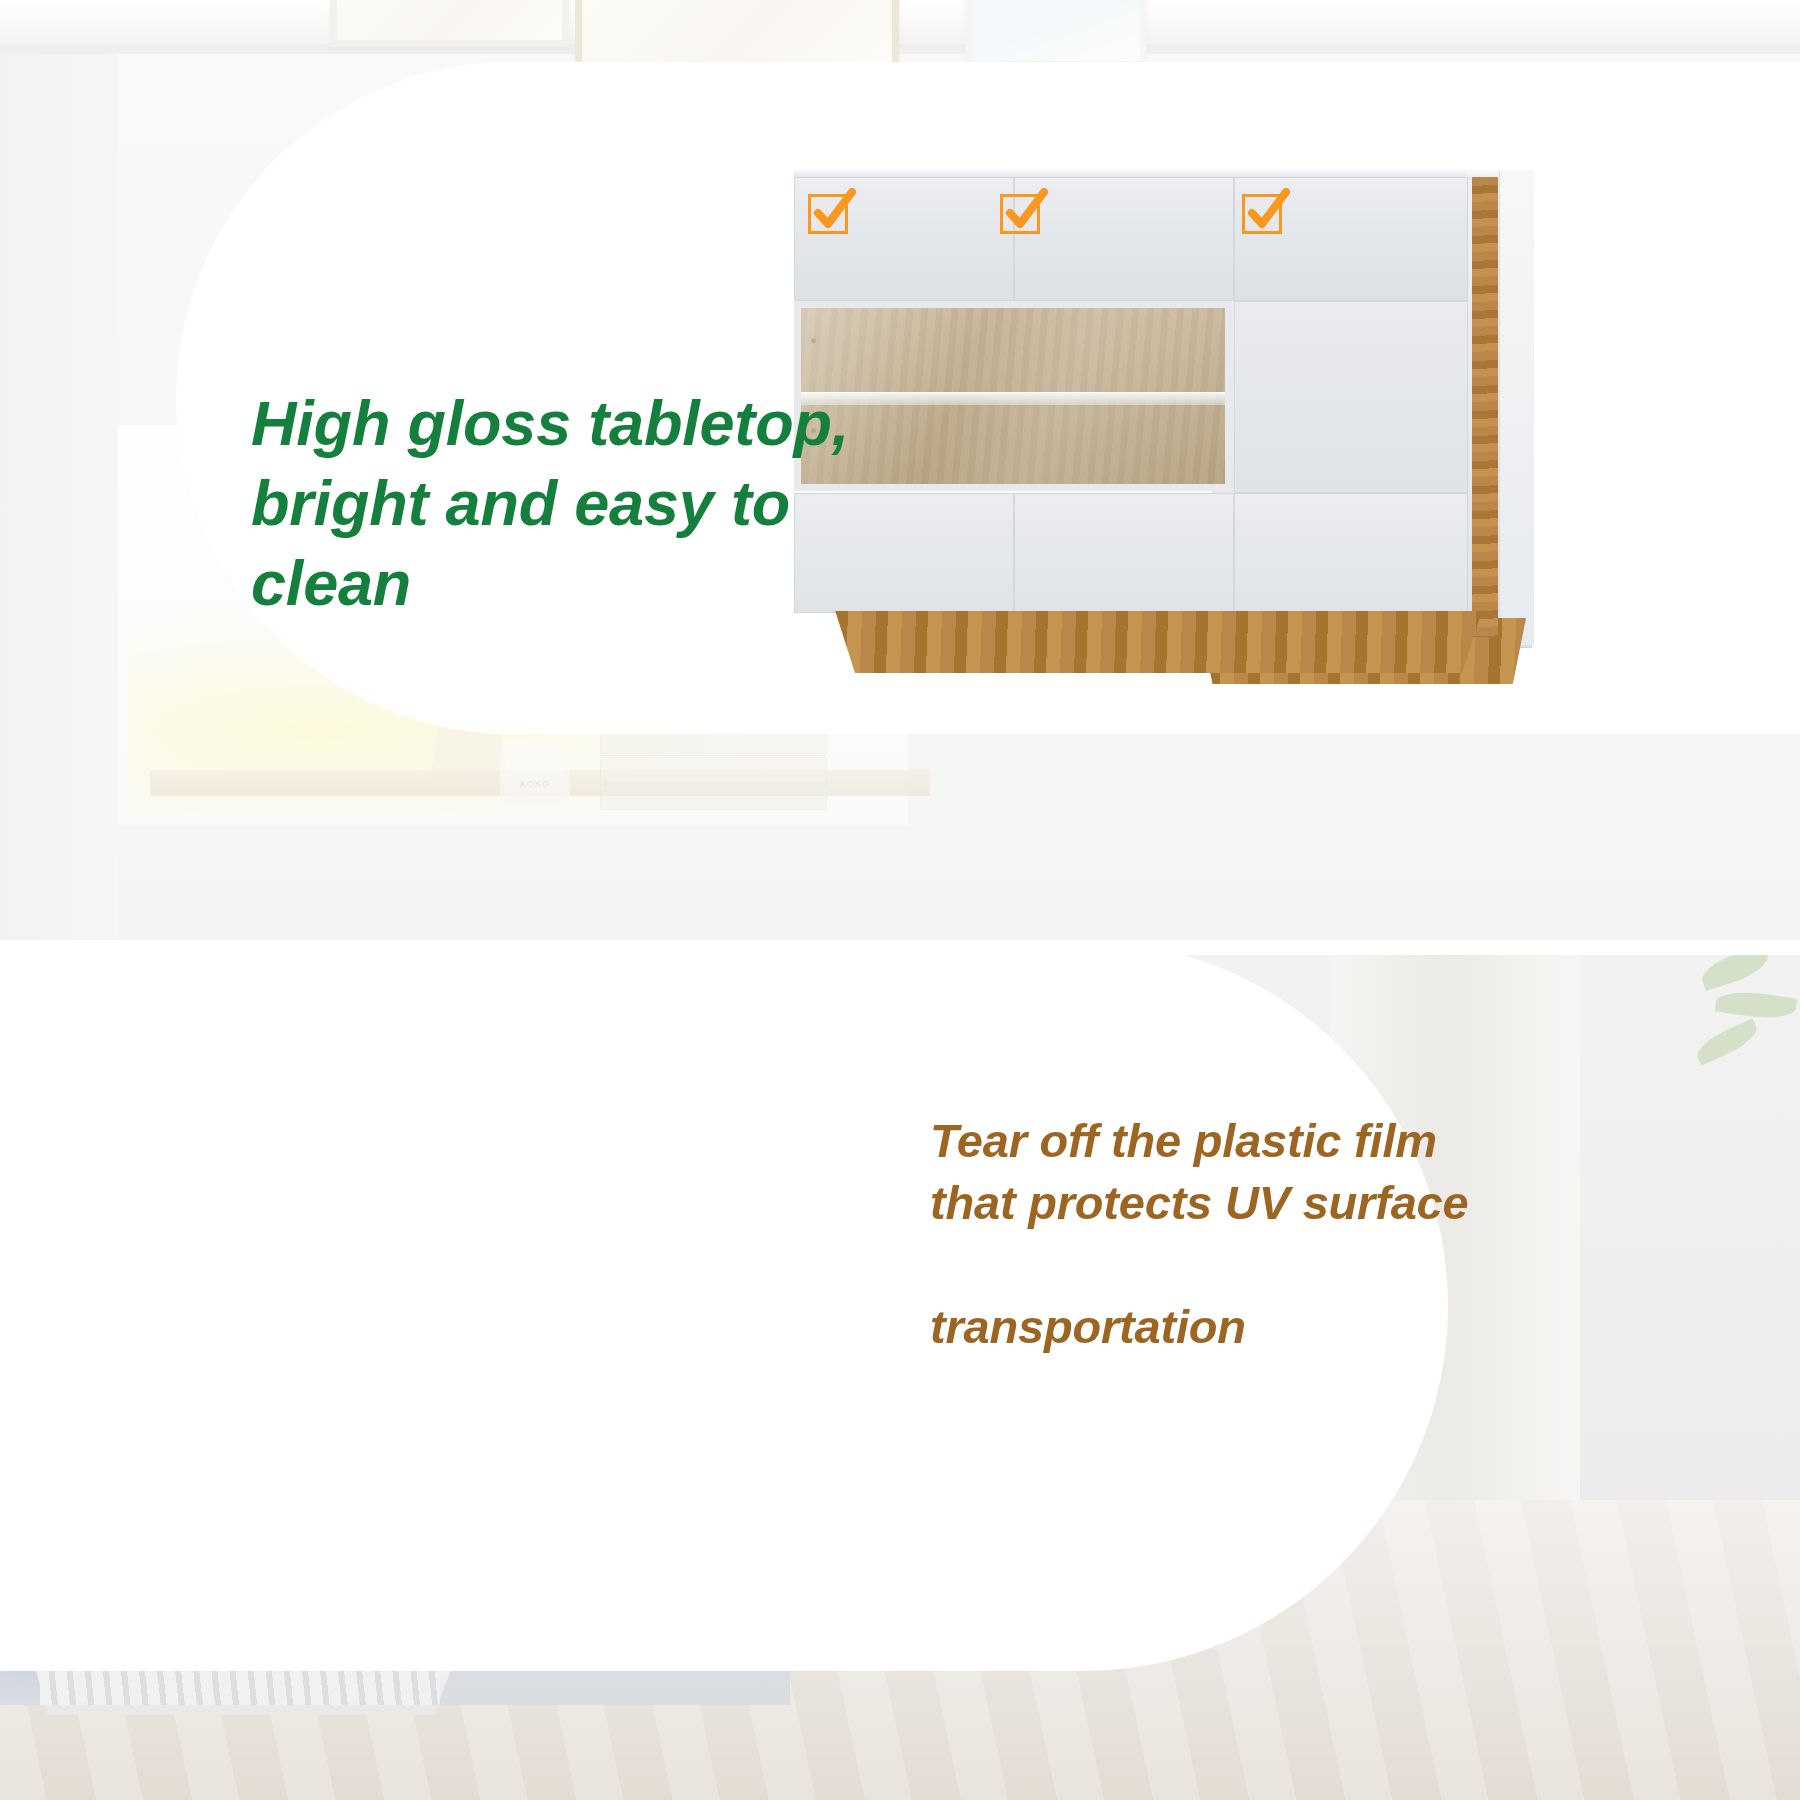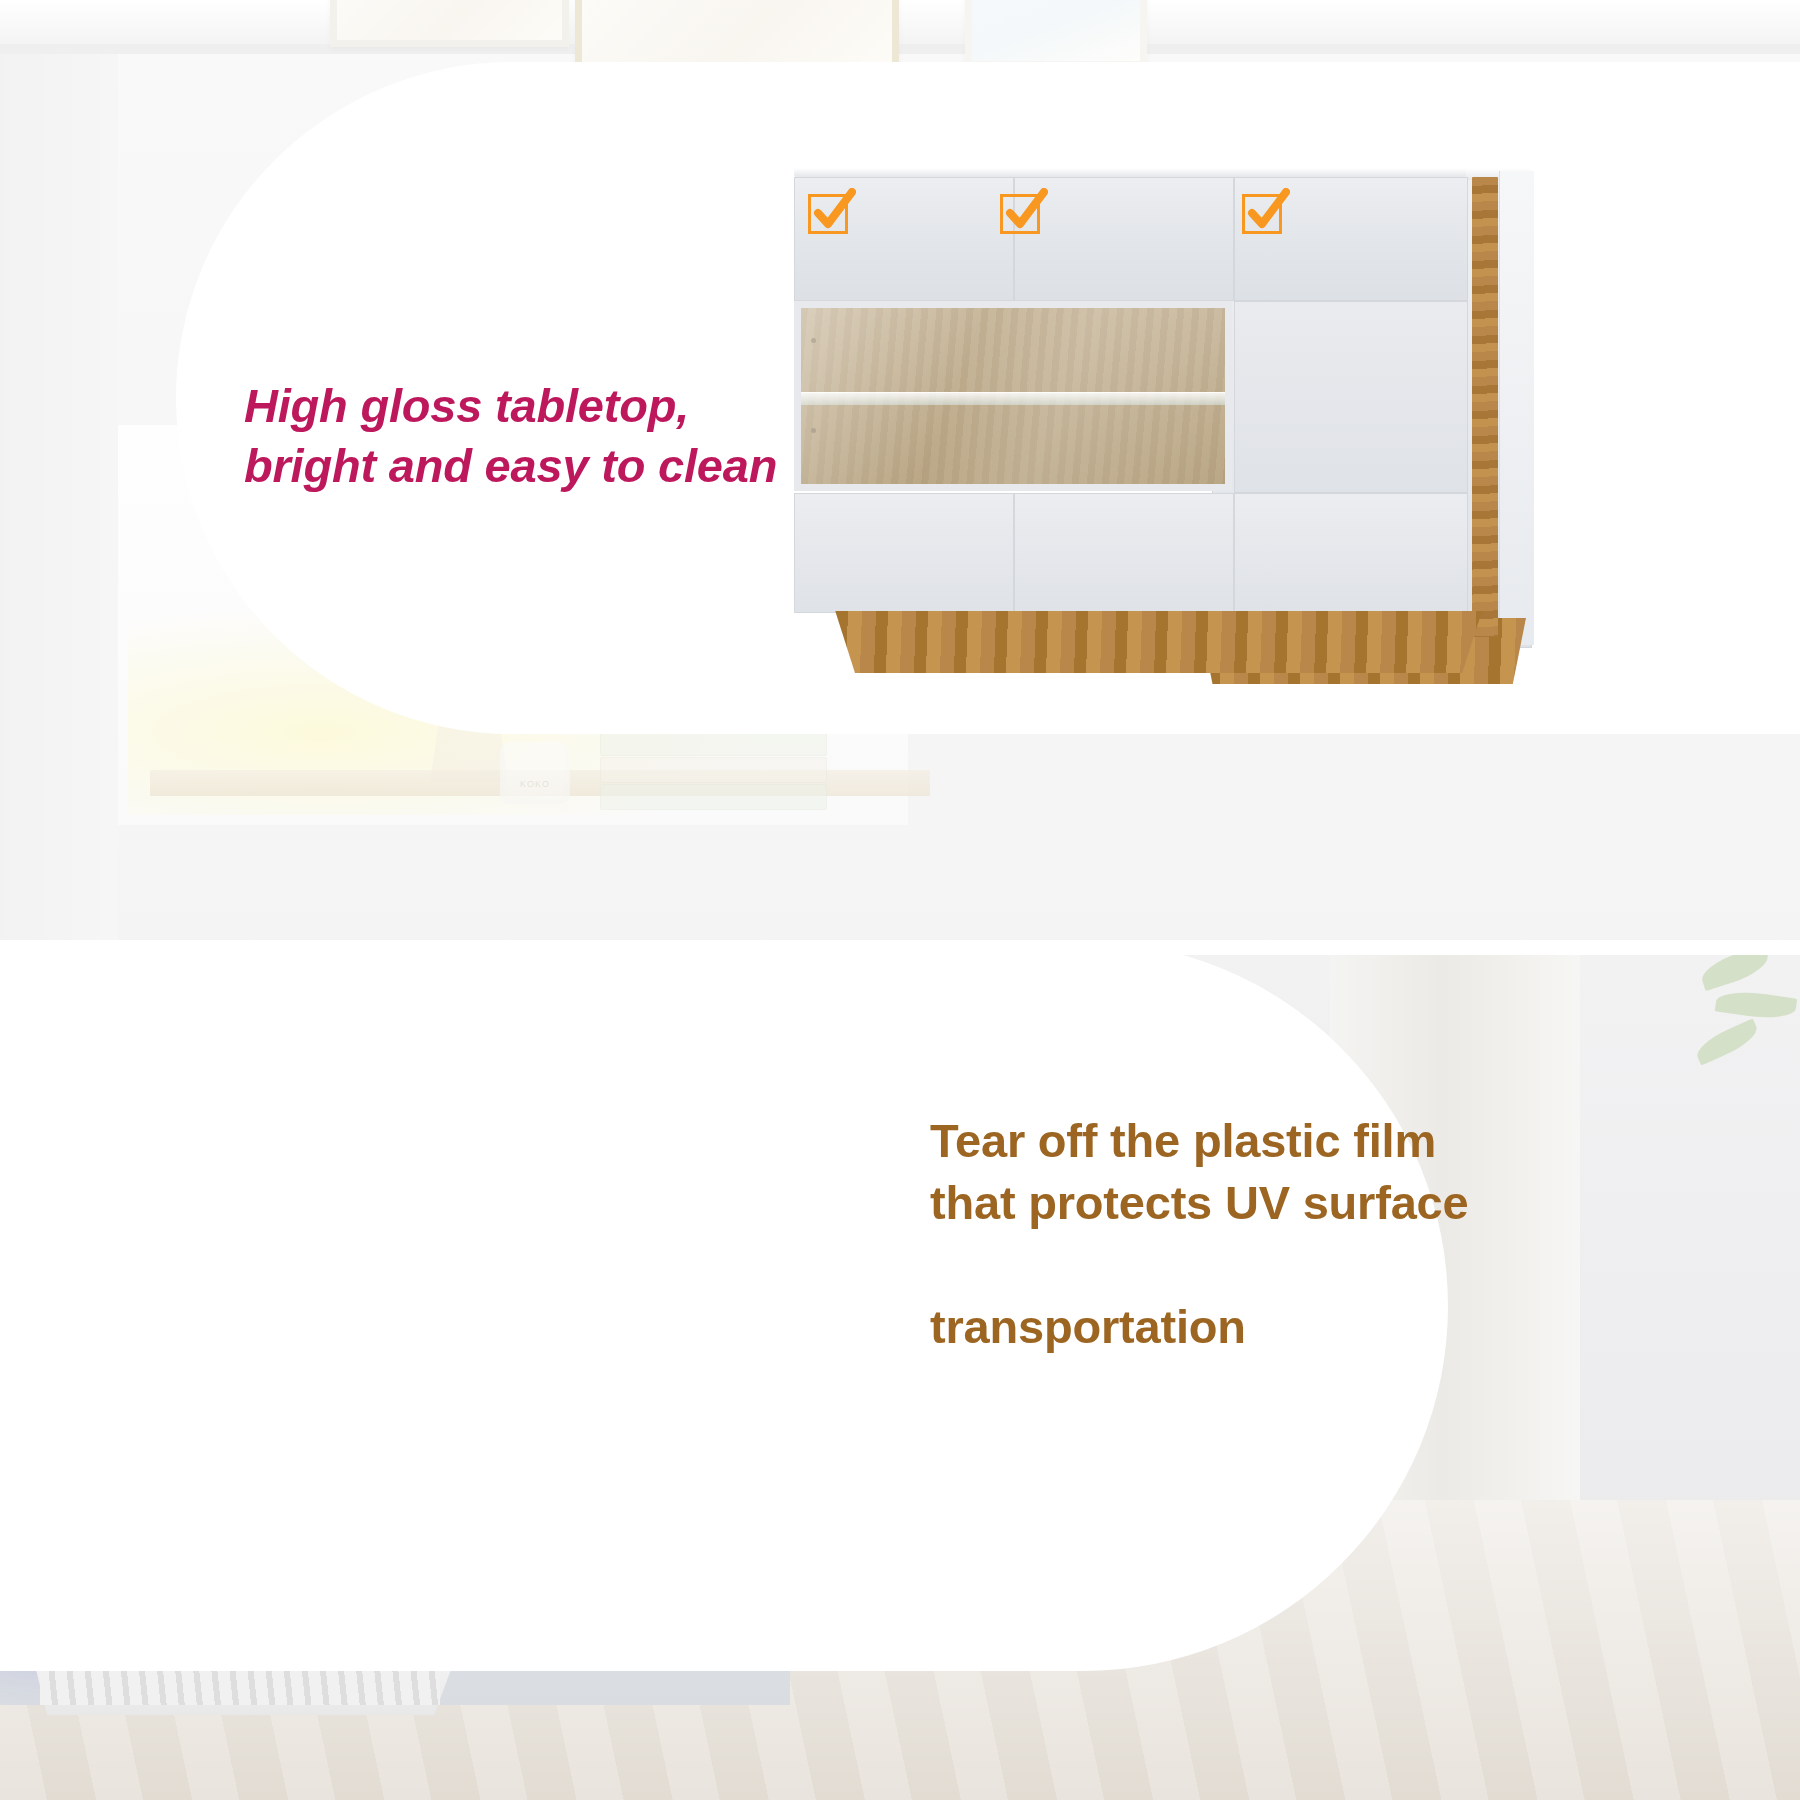--- a/index.html
+++ b/index.html
@@ -58,23 +58,23 @@
   .books2 .bb2{top:27px;background:#e9e4d4;border:1px solid #d6d0bd;}
   .books2 .bb3{top:54px;background:#dde3d2;border:1px solid #cbd2bd;}
   .room-fade{position:absolute;inset:0;background:rgba(255,255,255,.52);}
 
   
   .pill-top{position:absolute;left:176px;top:62px;width:1640px;height:672px;
       background:#ffffff;border-top-left-radius:336px;border-bottom-left-radius:336px;}
 
   
   .text-top{position:absolute;left:240px;top:372px;width:660px;}
-  .headline{color:#be185d;font-weight:bold;font-style:italic;font-size:47px;
+  .headline{color:#15803d;font-weight:bold;font-style:italic;font-size:63px;
       line-height:1.27;letter-spacing:-.2px;
-      font-family:"Liberation Sans","DejaVu Sans",sans-serif;margin:4px;}
+      font-family:"Liberation Sans","DejaVu Sans",sans-serif;margin:11px;}
   .subline{color:#3b3f45;font-size:43px;line-height:1.3;margin:14px 0 0 0;
       font-family:"Liberation Sans","DejaVu Sans",sans-serif;font-weight:400;}
 
   
   .cabinet{position:absolute;left:786px;top:168px;width:740px;height:540px;}
   .cab-body{position:absolute;left:0;top:0;width:740px;height:500px;}
   .cab-topline{position:absolute;left:8px;top:0;width:672px;height:9px;
       background:linear-gradient(180deg,#ffffff,#e4e6e9);border-radius:2px;}
   
   .door{position:absolute;background:linear-gradient(180deg,#eceef1 0%,#e2e5e9 55%,#dde0e5 100%);
@@ -178,21 +178,21 @@
       clip-path:polygon(10% 2%,96% 6%,66% 94%,26% 66%);}
   .film-edge{position:absolute;left:318px;top:20px;width:420px;height:320px;
       border-left:3px solid rgba(255,255,255,.95);
       clip-path:polygon(8% 0,98% 8%,62% 96%,22% 62%);}
 
   
   .pill-bottom{position:absolute;left:-20px;top:-14px;width:1468px;height:730px;
       background:#ffffff;border-top-right-radius:365px;border-bottom-right-radius:365px;}
 
   .text-bottom{position:absolute;left:930px;top:155px;width:640px;}
-  .headline-b{color:#9c6522;font-weight:bold;font-size:47px;
+  .headline-b{color:#9c6522;font-weight:bold;font-style:italic;font-size:47px;
       line-height:1.32;letter-spacing:-.2px;margin:0;
       font-family:"Liberation Sans","DejaVu Sans",sans-serif;}
 
   .divider{position:absolute;left:0;top:940px;width:1800px;height:15px;background:#ffffff;}
 </style>
 </head>
 <body>
 
 <div class="stage">
 

